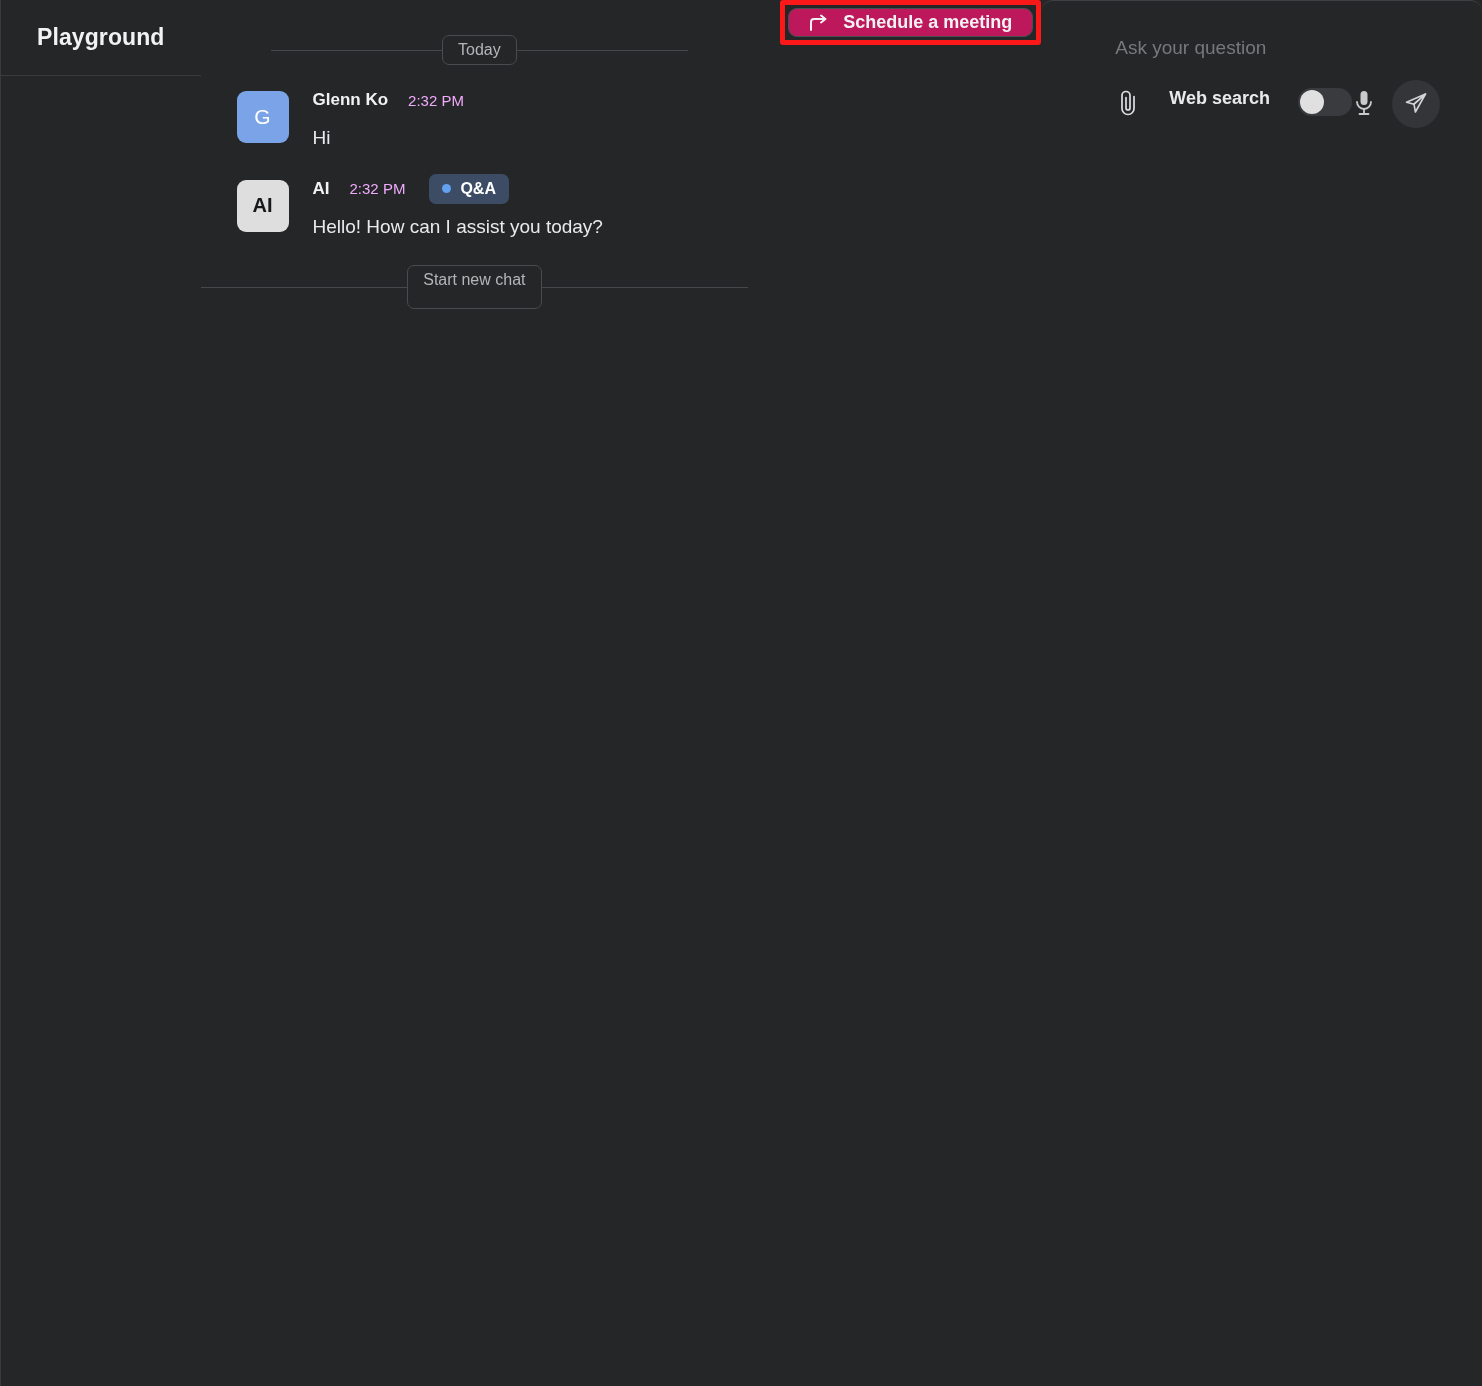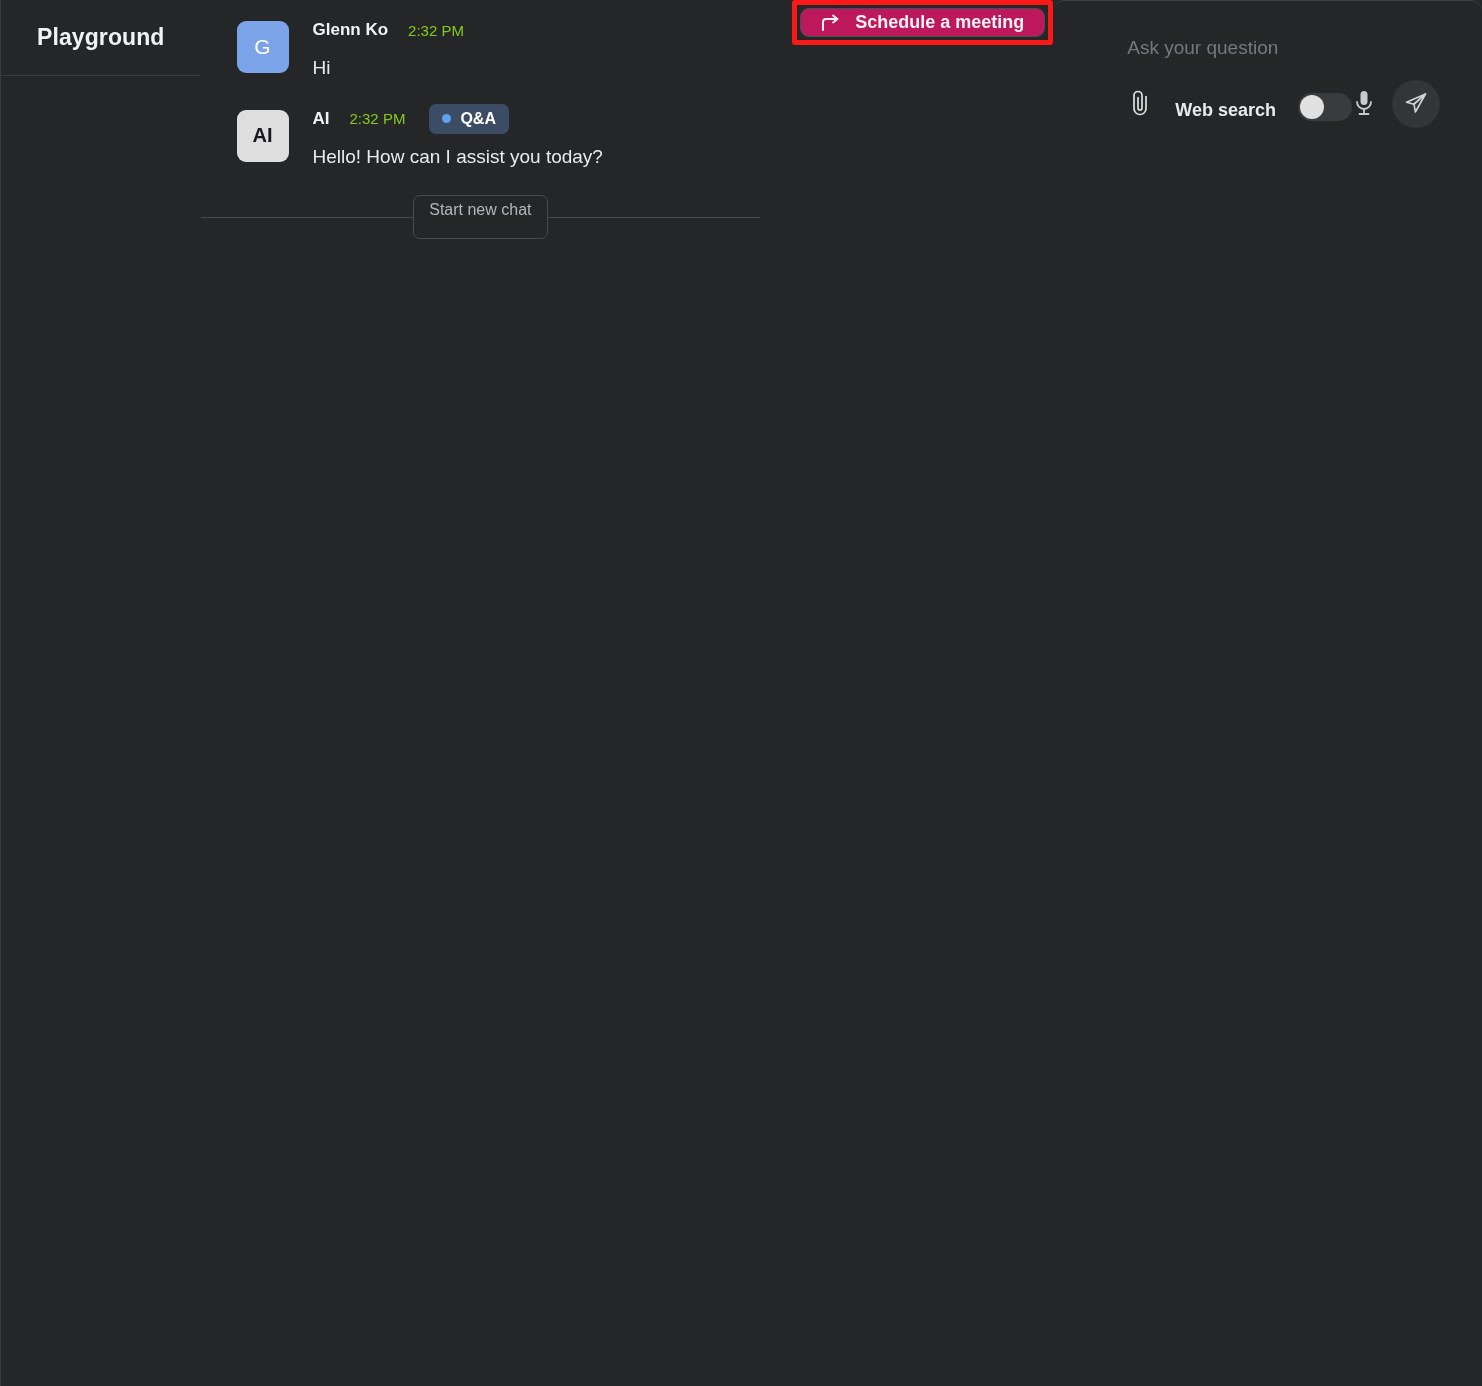--- a/index.html
+++ b/index.html
@@ -107,21 +107,21 @@
     align-items: center;
     gap: 20px;
     height: 24px;
   }
   .msg-author {
     color: #f1f2f3;
     font-size: 17px;
     font-weight: bold;
   }
   .msg-time {
-    color: #84cc16;
+    color: #f0abfc;
     font-size: 15px;
   }
   .badge {
     display: inline-flex;
     align-items: center;
     gap: 9px;
     background: #3d4c65;
     color: #ffffff;
     border-radius: 7px;
     padding: 7px 13px;
@@ -214,22 +214,22 @@
   .composer-input::placeholder { color: #76787c; opacity: 1; }
 
   .composer-tools {
     display: flex;
     align-items: center;
     justify-content: space-between;
     padding: 0 8px 0 40px;
   }
   .tools-left {
     display: flex;
-    align-items: flex-end;
-    gap: 22px;
+    align-items: flex-start;
+    gap: 28px;
   }
   .tools-right {
     display: flex;
     align-items: center;
     gap: 16px;
   }
   .icon-btn {
     background: transparent;
     border: none;
     cursor: pointer;
@@ -277,20 +277,23 @@
 <body>
 
 <div class="app">
 
   <div class="header">
     <div class="header-title">Playground</div>
   </div>
 
   <div class="conversation">
 
+    <div class="date-divider">
+      <span class="divider-chip">Today</span>
+    </div>
 
     <div class="messages">
 
       <div class="message">
         <div class="avatar user">G</div>
         <div class="msg-body">
           <div class="msg-meta">
             <span class="msg-author">Glenn Ko</span>
             <span class="msg-time">2:32 PM</span>
           </div>

